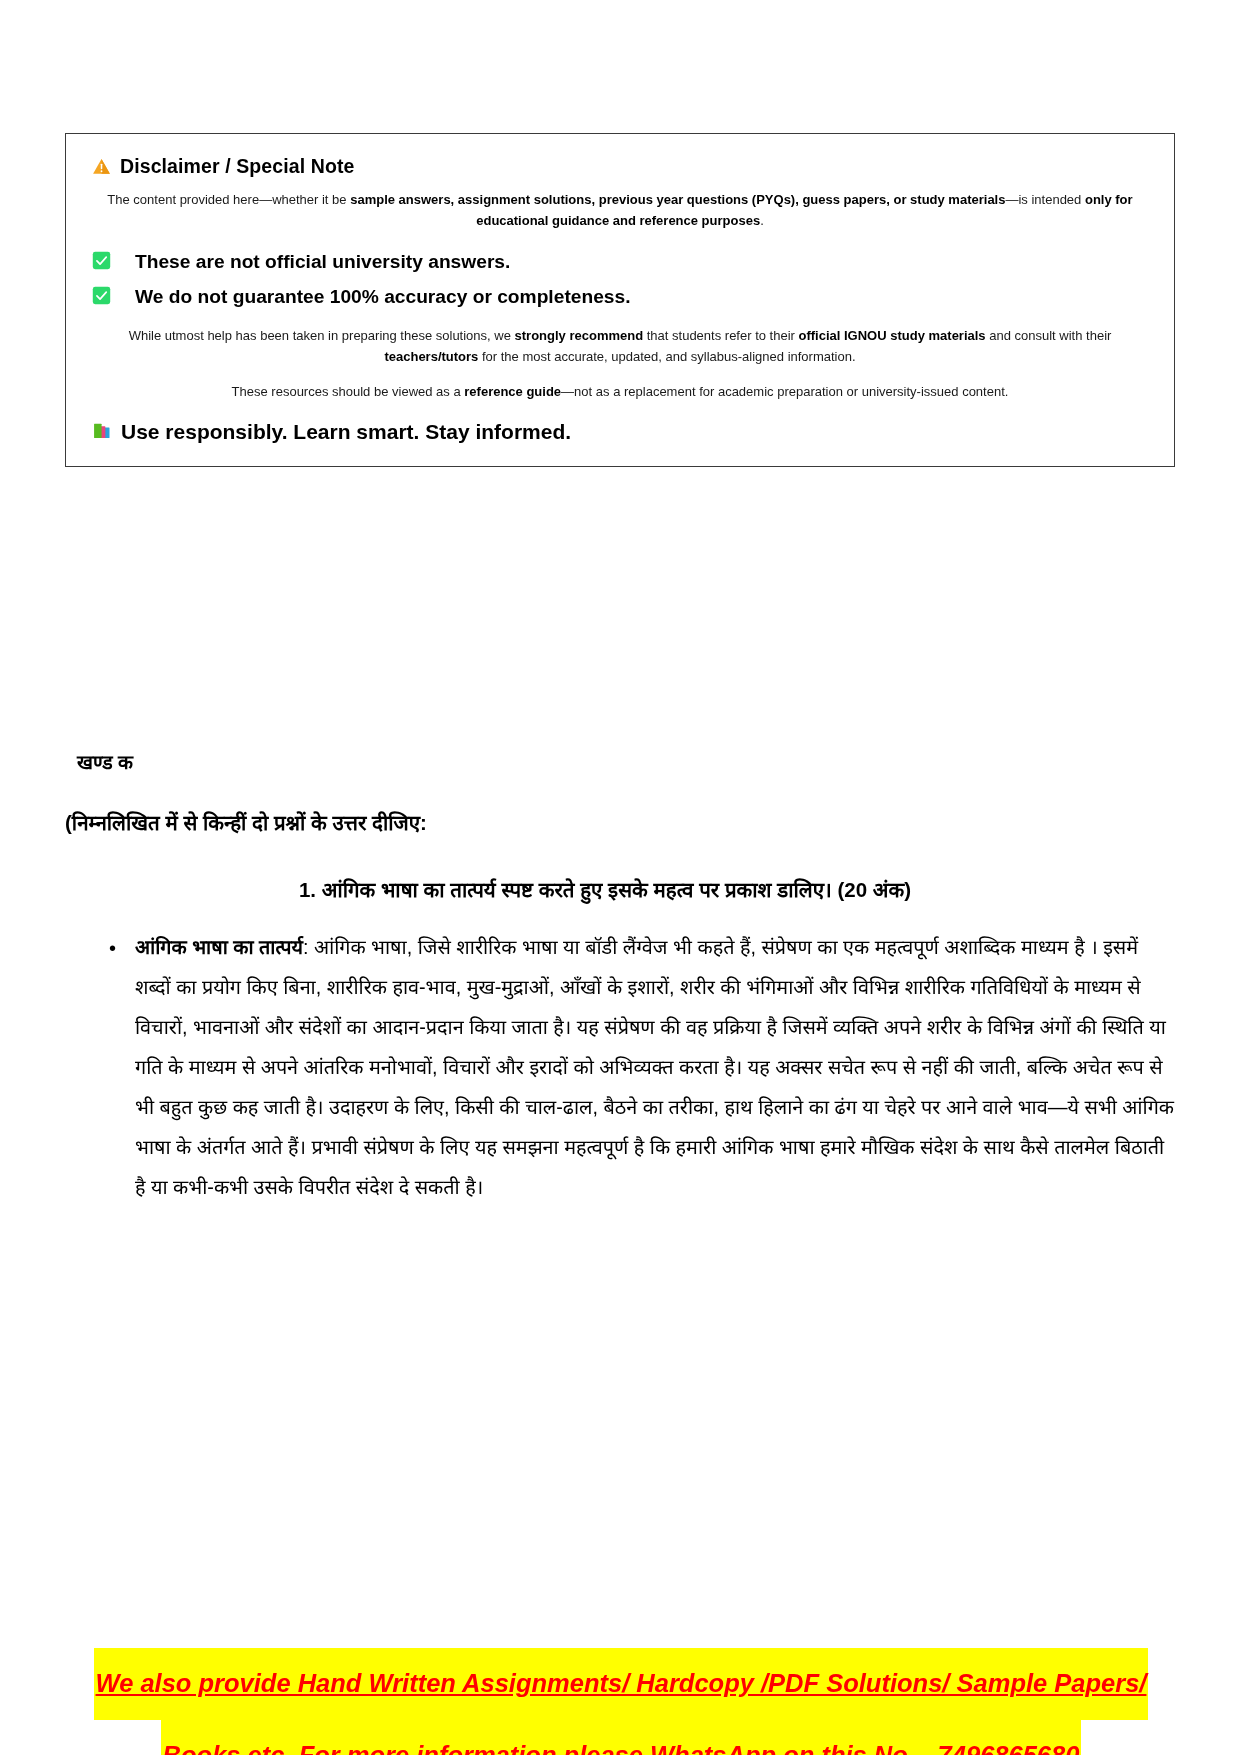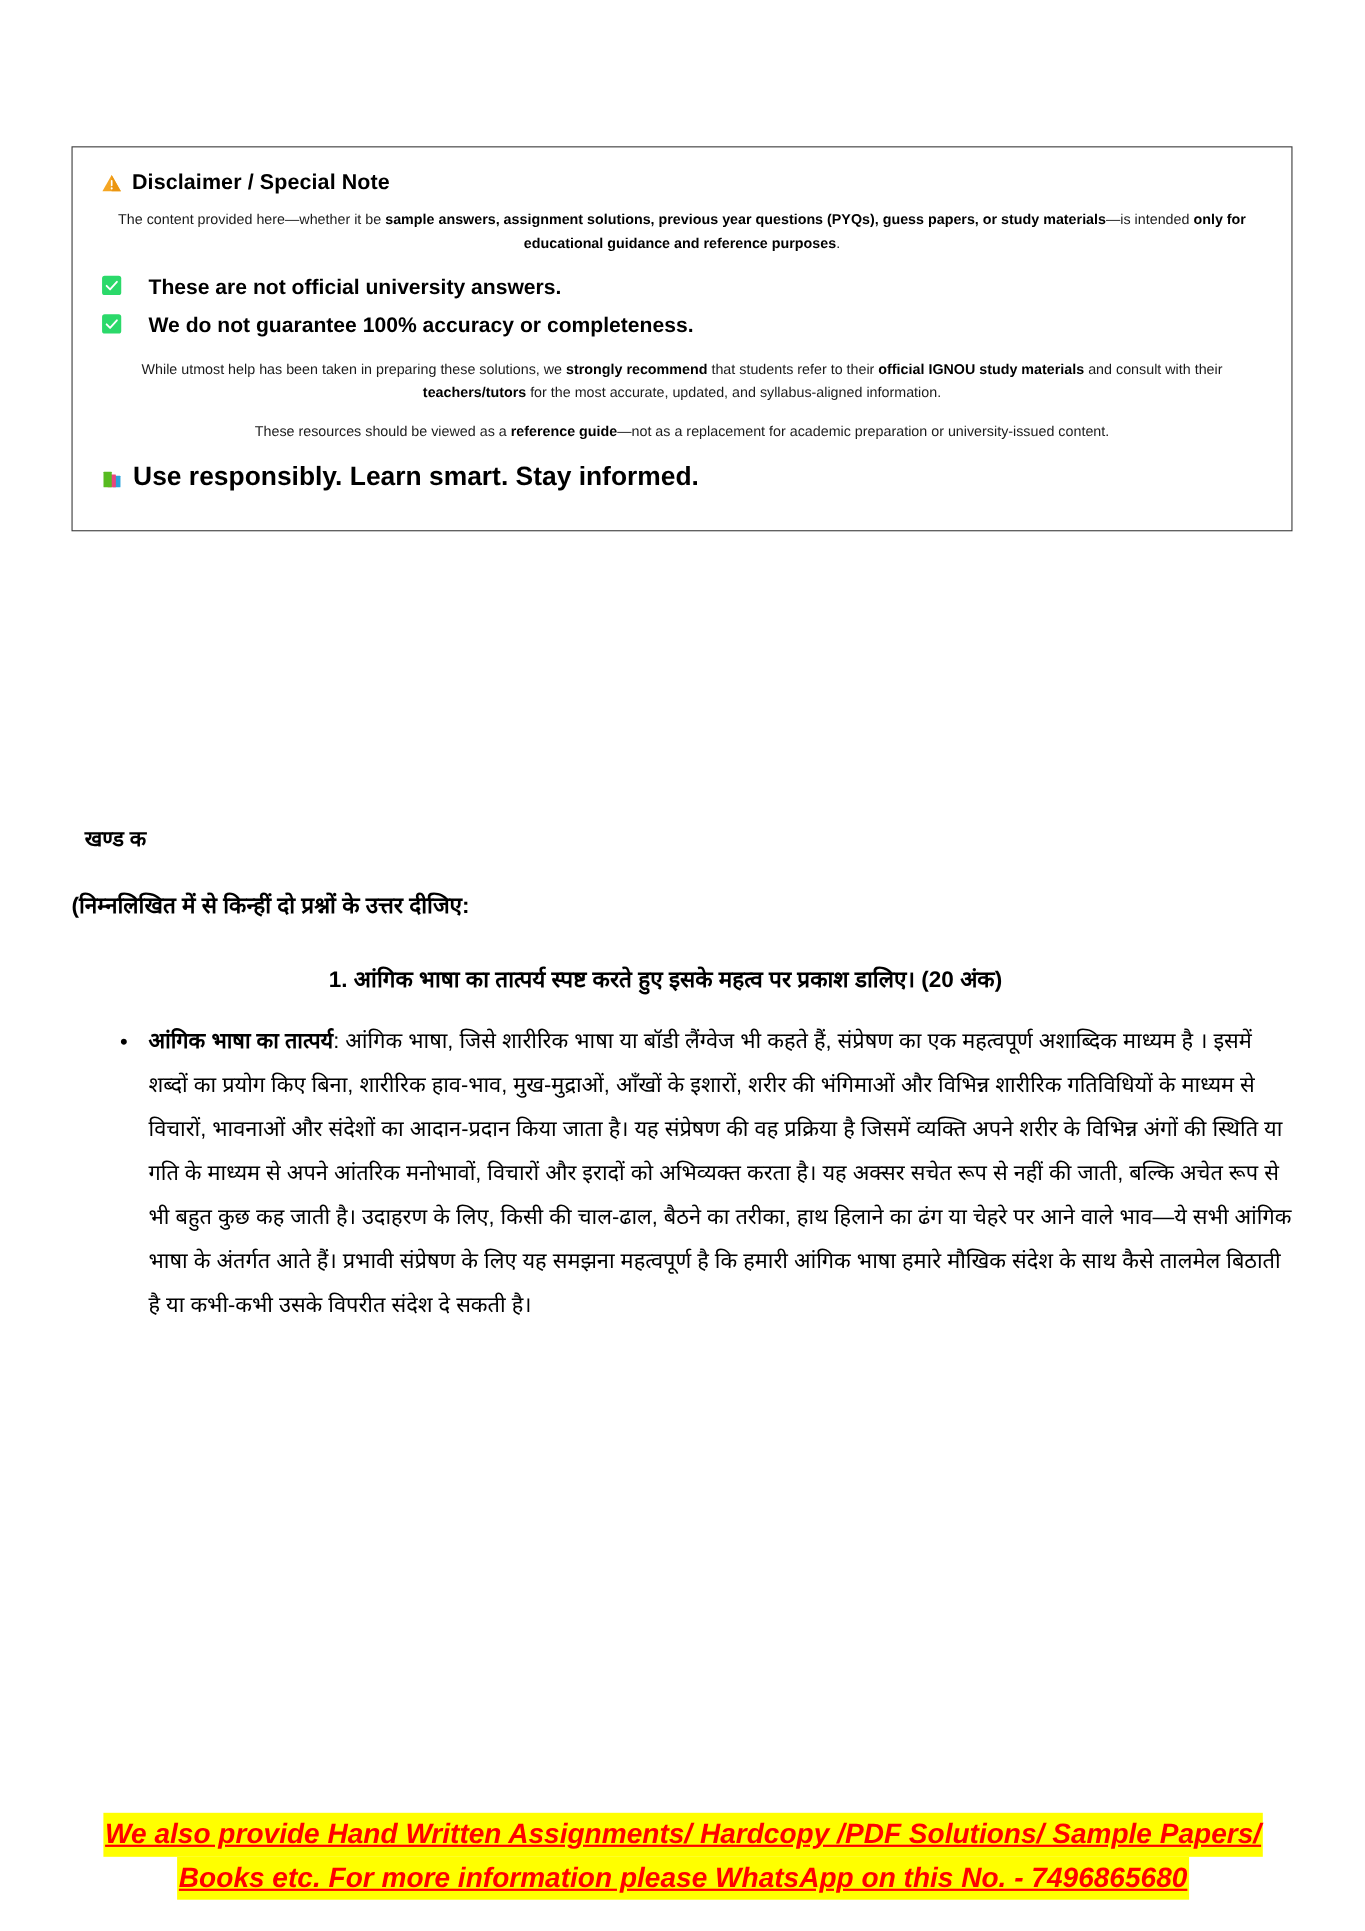--- a/index.html
+++ b/index.html
@@ -26,21 +26,21 @@
 
   
   .disclaimer-box {
     position: absolute;
     left: 65px;
     top: 133px;
     width: 1110px;
     box-sizing: border-box;
     border: 1.6px solid #3a3a3a;
     background: #ffffff;
-    padding: 20px 26px 34px 26px;
+    padding: 20px 26px 22px 26px;
   }
 
   .disc-title {
     display: flex;
     align-items: center;
     gap: 9px;
     font-size: 19.5px;
     font-weight: bold;
     letter-spacing: 0.1px;
     margin: 0 0 6px 0;
@@ -76,23 +76,23 @@
   .check-box {
     display: inline-block;
     width: 19px;
     height: 19px;
     flex: 0 0 auto;
     margin-top: 2px;
   }
 
   .final-line {
     display: flex;
-    align-items: center;
+    align-items: flex-start;
     gap: 9px;
-    font-size: 24px;
+    font-size: 21px;
     font-weight: bold;
     margin-top: 18px;
   }
   .books-icon { display: inline-block; width: 20px; height: 20px; flex: 0 0 auto; }
 
   
   .hi {
     font-family: "Liberation Sans", "DejaVu Sans", sans-serif;
   }
 
@@ -160,21 +160,21 @@
   }
   .footer-line {
     display: inline-block;
     background: #ffff00;
     color: #ff0000;
     font-weight: bold;
     font-style: italic;
     text-decoration: underline;
     font-size: 25.5px;
     line-height: 1.55;
-    padding: 0 2px;
+    padding: 16px 2px;
     white-space: nowrap;
   }
 </style>
 </head>
 <body>
 
 <div class="page">
 
   <div class="disclaimer-box">
 

